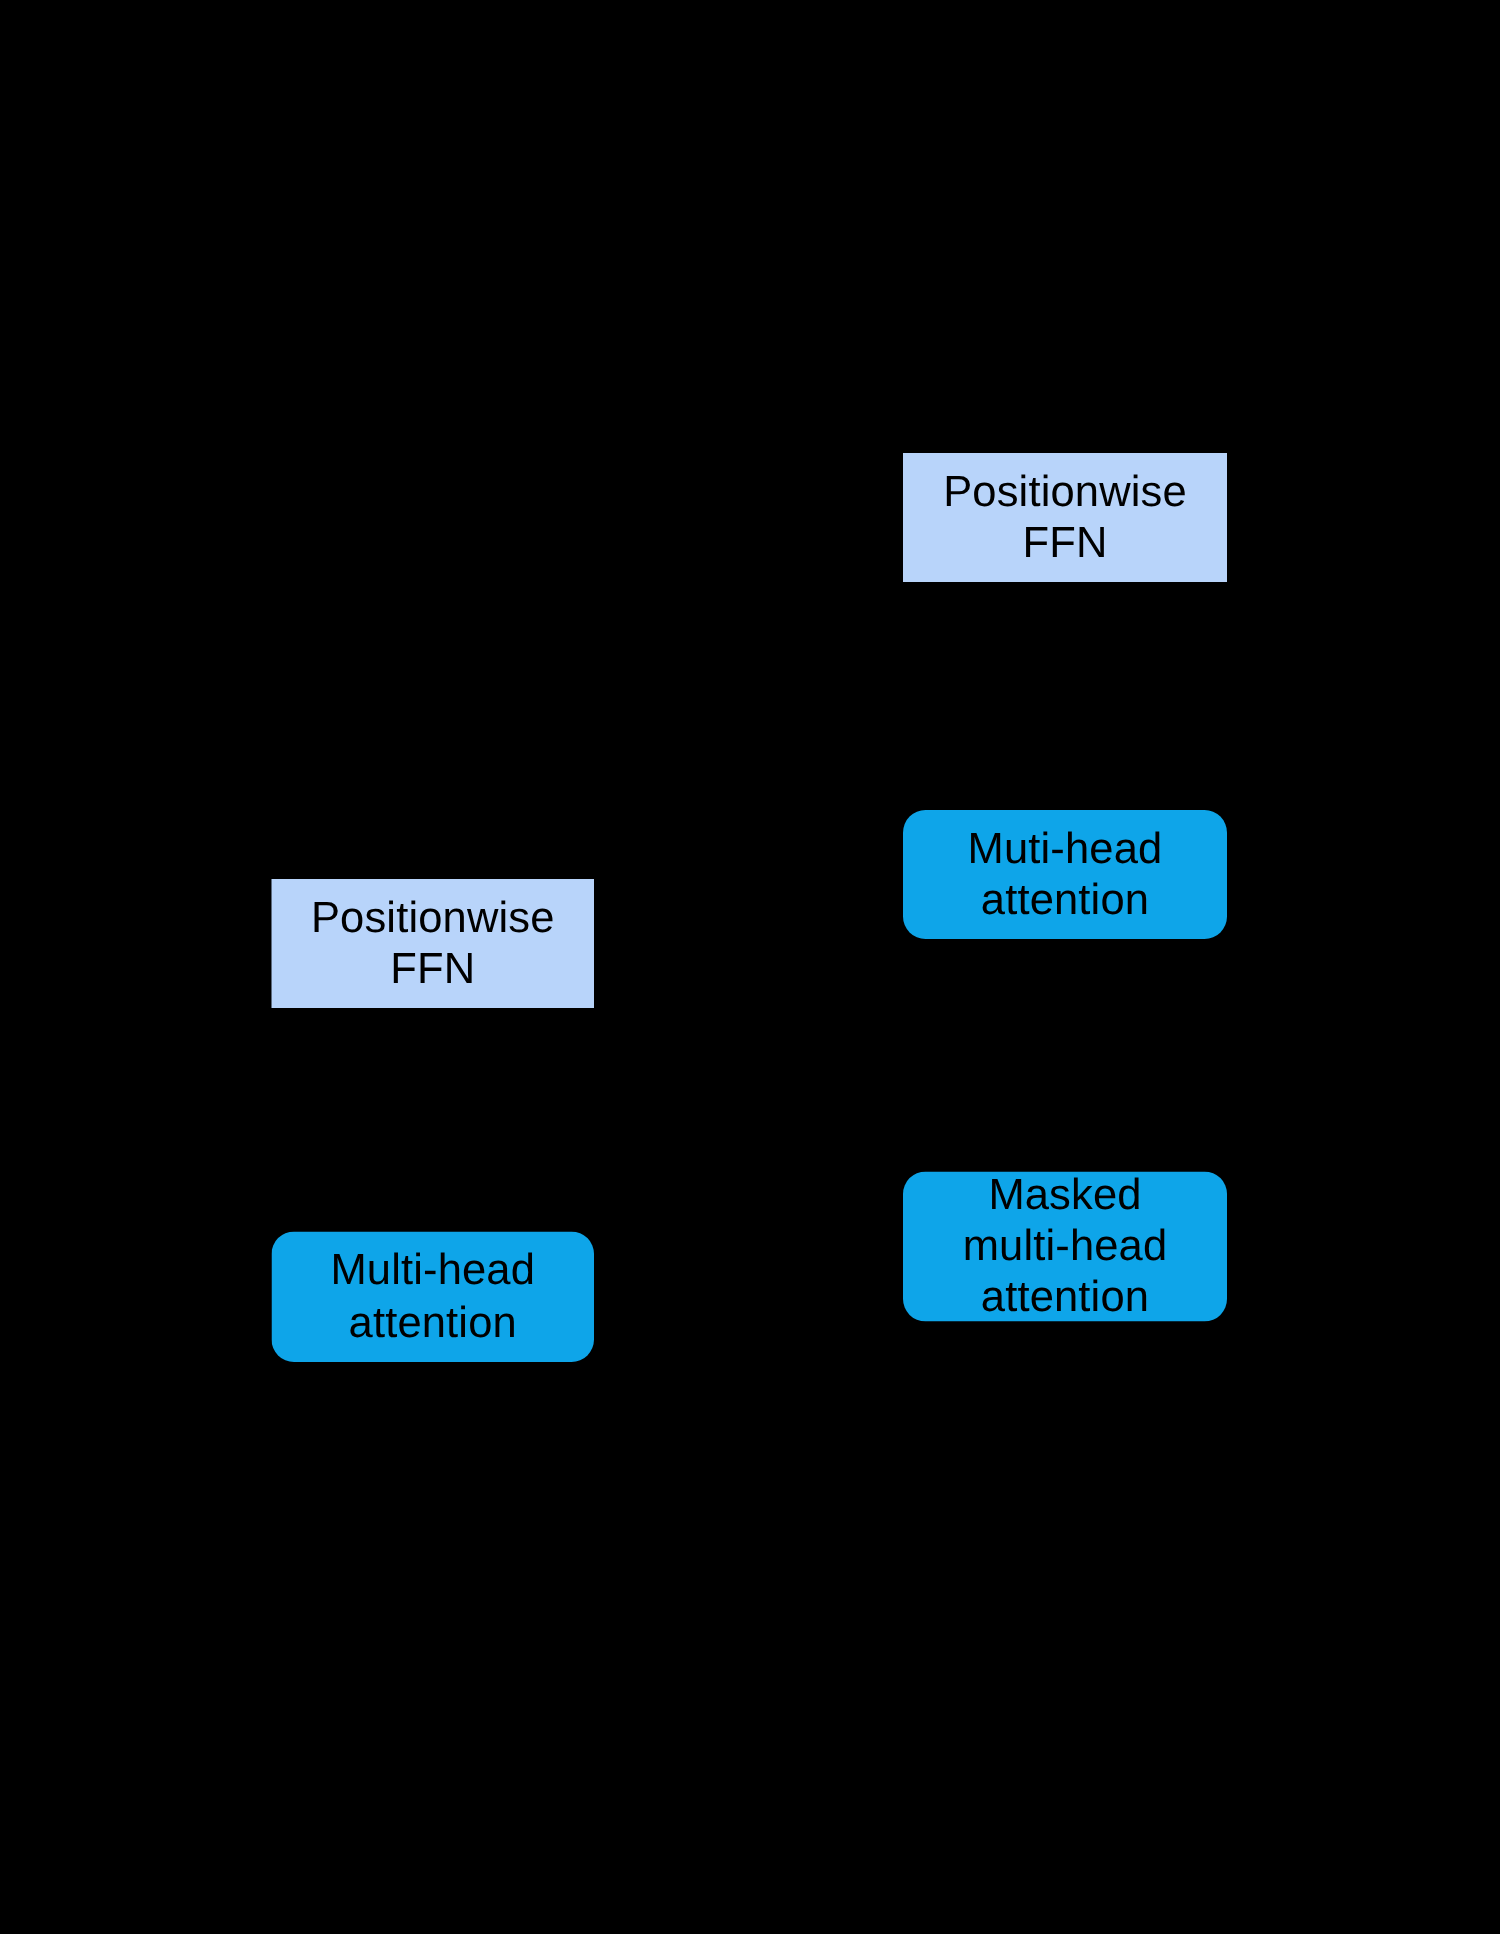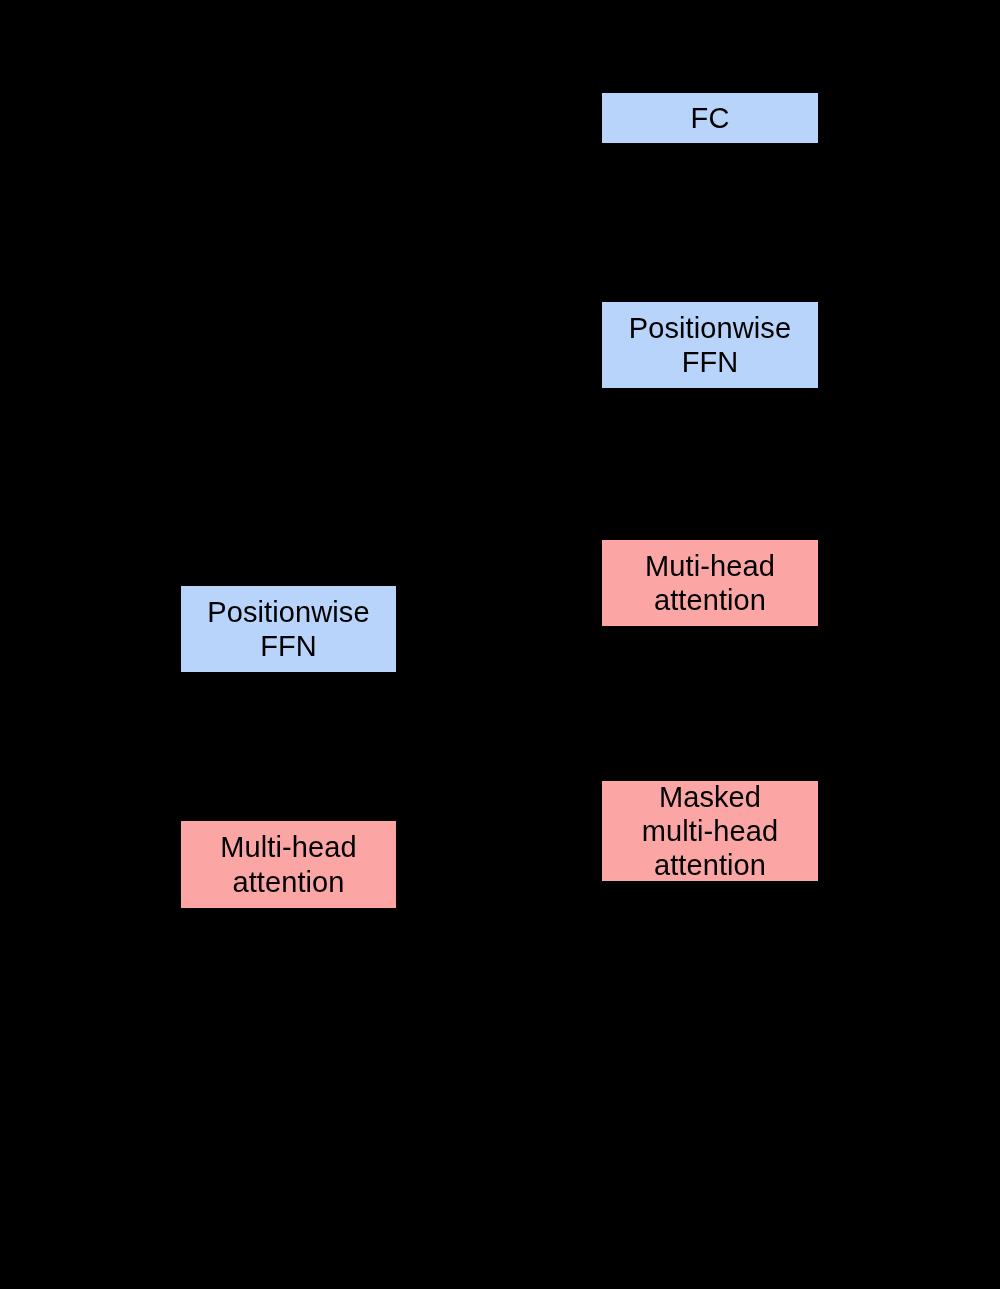--- a/index.html
+++ b/index.html
@@ -25,40 +25,39 @@
     text-align: center;
     color: #000000;
     font-size: 29px;
     line-height: 1.18;
     letter-spacing: 0.1px;
     font-weight: 400;
     white-space: pre-line;
     border: 1px solid rgba(0,0,0,0.0);
   }
   .node-light { background: #b8d4fa; }
-  .node-dark  { background: #fca5a5; }
+  .node-dark  { background: #0ea5e9; border-radius: 15px; }
 
   
   .col-right { left: 602px; width: 216px; }
   
   .col-left  { left: 181px; width: 215px; }
 
   #box-fc              { top: 93px;  height: 50px; }
   #box-dec-ffn         { top: 302px; height: 86px; }
   #box-dec-attn        { top: 540px; height: 86px; }
   #box-dec-masked-attn { top: 781px; height: 100px; }
   #box-enc-ffn         { top: 586px; height: 86px; }
   #box-enc-attn        { top: 821px; height: 87px; }
 </style>
 </head>
 <body>
 
 <div id="canvas">
 
-  <div class="node-box node-light col-right" id="box-fc">FC</div>
 
   <div class="node-box node-light col-right" id="box-dec-ffn">Positionwise
 FFN</div>
 
   <div class="node-box node-dark col-right" id="box-dec-attn">Muti-head
 attention</div>
 
   <div class="node-box node-dark col-right" id="box-dec-masked-attn">Masked
 multi-head
 attention</div>

